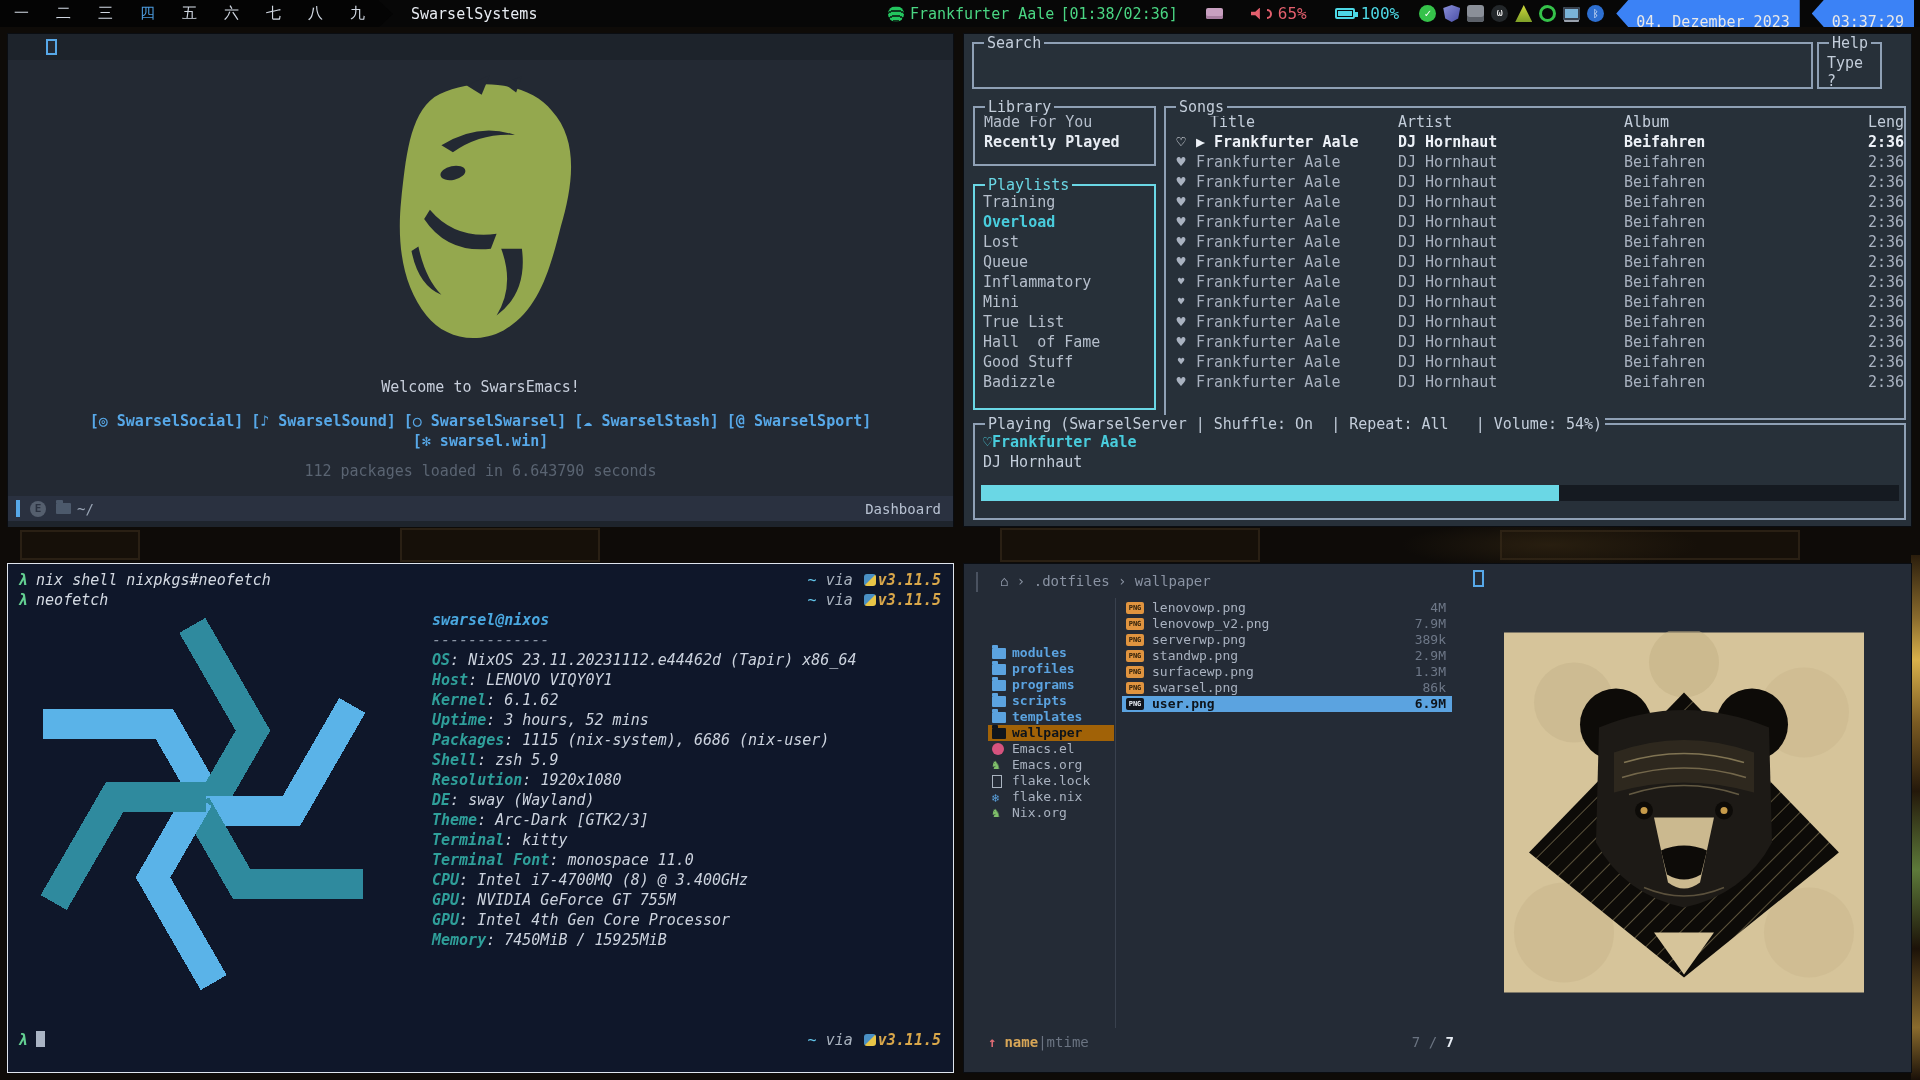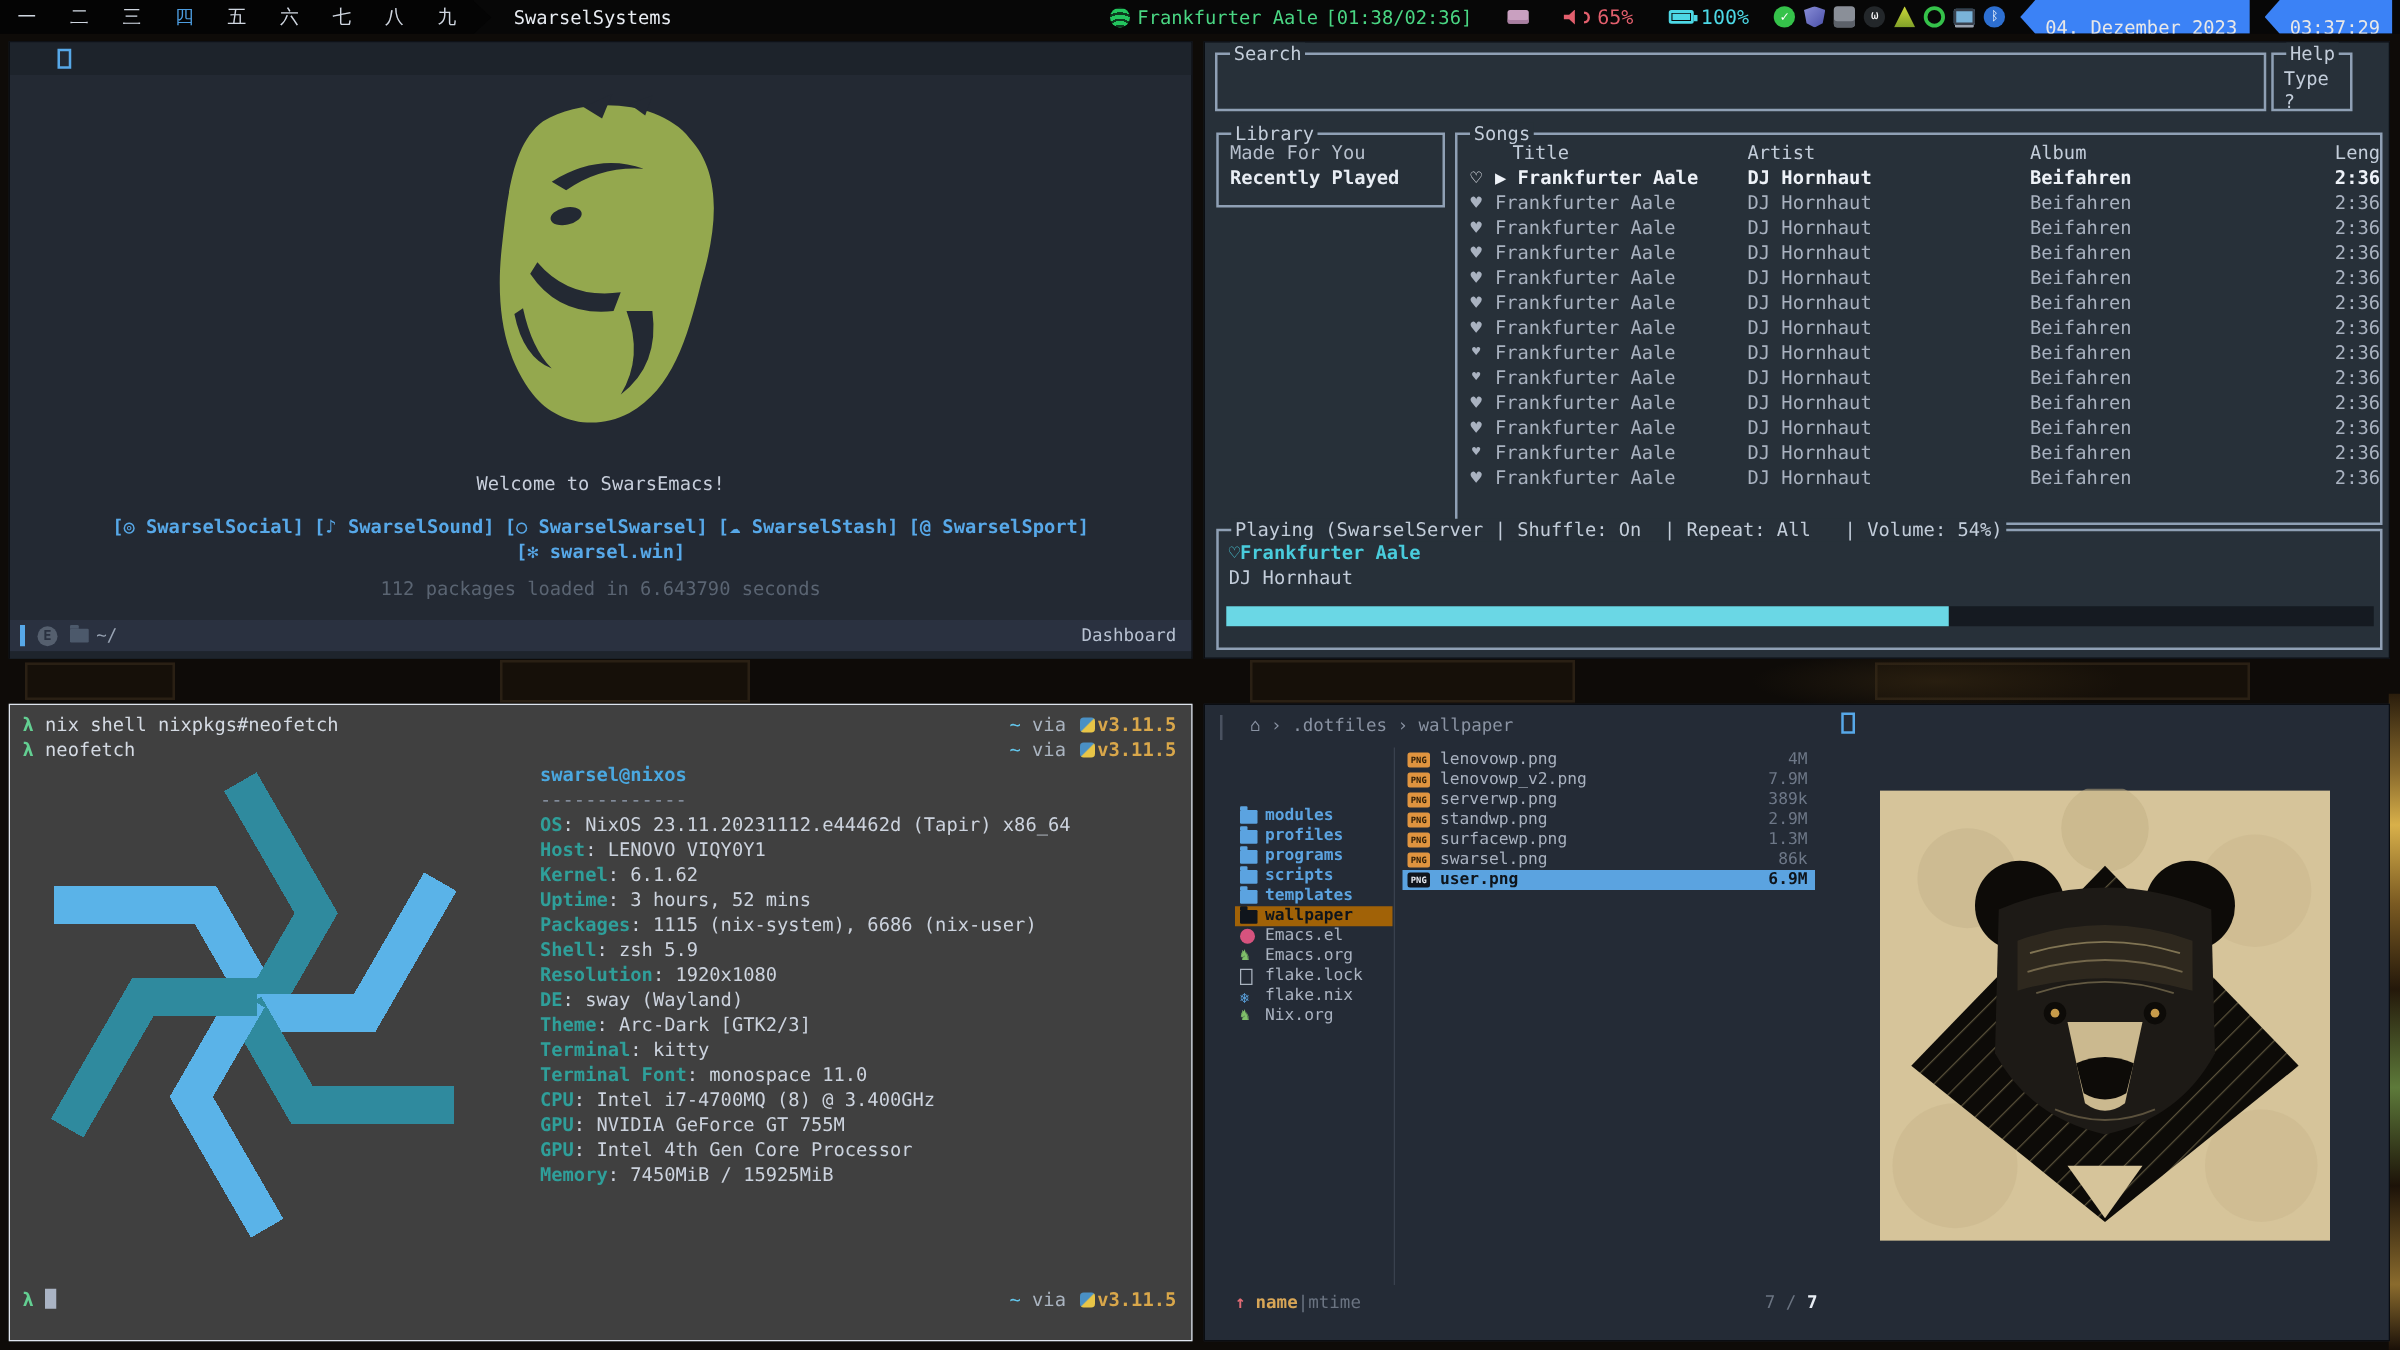--- a/index.html
+++ b/index.html
@@ -108,21 +108,21 @@
   .songrow.playing { color:#eef2f8; font-weight:bold; }
   .songrow .sl { text-align:right; }
   .srows { margin-top:0; }
   #m-playing { left:9px; top:389px; width:933px; height:97px; }
   .playing-song { position:absolute; left:8px; top:8px; color:#49ccdc; font-weight:bold; }
   .playing-artist { position:absolute; left:8px; top:28px; color:#c3cdda; }
   .pbar { position:absolute; left:6px; top:60px; width:918px; height:16px; background:#151a21; }
   .pbar-fill { height:100%; background:#6ad7e5; }
 
   
-  #term { left:7px; top:563px; width:947px; height:510px; background:#404040; border:1px solid #dfe5ee; color:#d4dae3; font-size:15px; }
+  #term { left:7px; top:563px; width:947px; height:510px; background:#0f172a; border:1px solid #dfe5ee; color:#d4dae3; font-size:15px;font-style:italic; }
   .tline { position:absolute; left:10px; line-height:20px; white-space:pre; }
   .lam { color:#63cf92; font-weight:bold; }
   .rprompt { position:absolute; right:12px; line-height:20px; white-space:pre; text-align:right; }
   .rp-dir { color:#63c5ea; }
   .rp-via { color:#aab4c0; }
   .py-ic { display:inline-block; width:12px; height:12px; border-radius:3px; margin:0 2px;
     background:linear-gradient(135deg,#4a90c4 47%,#e8c547 53%); vertical-align:-1px; }
   .rp-ver { color:#d9a74a; font-weight:bold; }
   .nf-logo { position:absolute; left:5px; top:50px; }
   .nf-info { position:absolute; left:424px; top:46px; line-height:20px; }
@@ -283,20 +283,36 @@
       <span class="help-text">Type ?</span>
     </div>
     <div class="tbox" id="m-library">
       <span class="tui-label">Library</span>
       <div style="padding-top:4px;">
 
       <div class="lib-item">Made For You</div>
           <div class="lib-item selected-lib">Recently Played</div>
         </div>
     </div>
+    <div class="tbox" id="m-playlists">
+      <span class="tui-label">Playlists</span>
+      <div style="padding-top:6px;">
+
+      <div class="pl-item">Training</div>
+          <div class="pl-item selected">Overload</div>
+          <div class="pl-item">Lost</div>
+          <div class="pl-item">Queue</div>
+          <div class="pl-item">Inflammatory</div>
+          <div class="pl-item">Mini</div>
+          <div class="pl-item">True List</div>
+          <div class="pl-item">Hall  of Fame</div>
+          <div class="pl-item">Good Stuff</div>
+          <div class="pl-item">Badizzle</div>
+        </div>
+    </div>
     <div class="tbox" id="m-songs">
       <span class="tui-label">Songs</span>
       <div class="songhead">
         <span></span>
         <span>Title</span>
         <span>Artist</span>
         <span>Album</span>
         <span class="sl">Leng</span>
       </div>
       <div class="srows">

